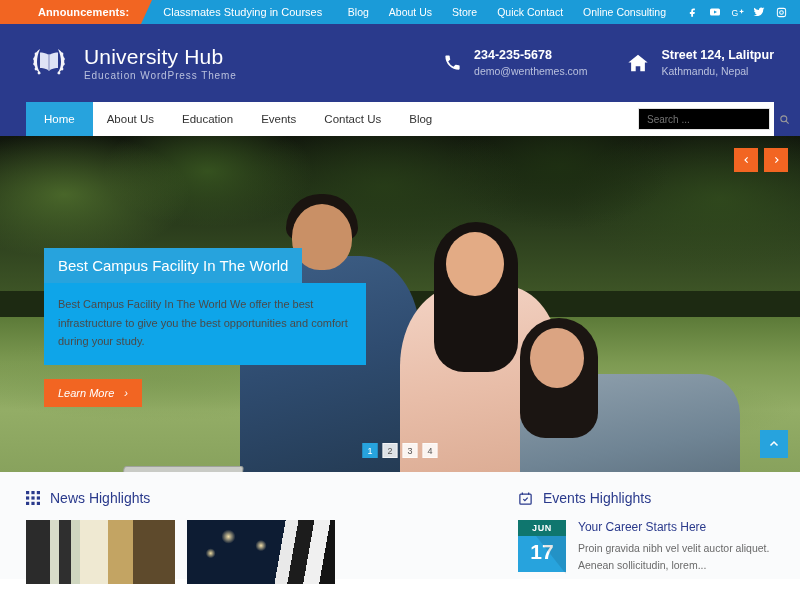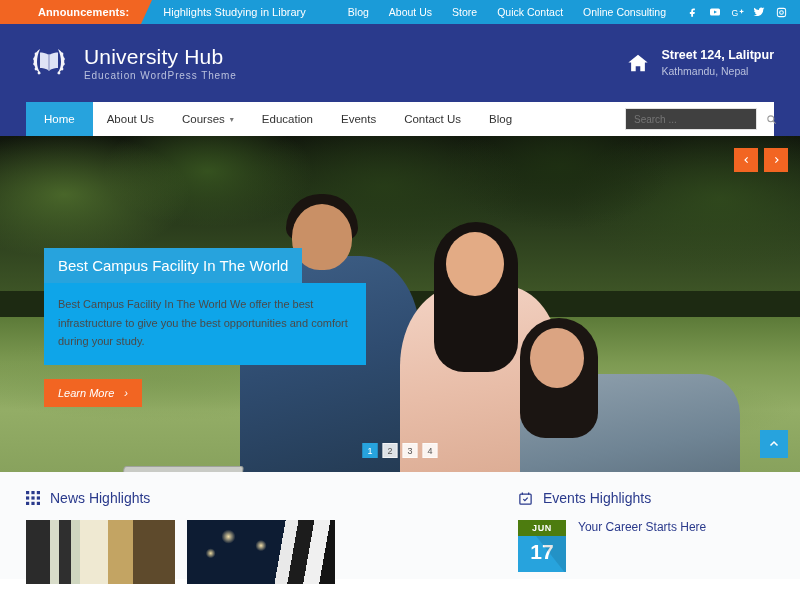--- a/index.html
+++ b/index.html
@@ -70,23 +70,23 @@
     background: #ffffff; height: 34px; display: flex; align-items: center;
     position: relative;
   }
   .nav-item {
     font-size: 11.5px; color: #333333; padding: 0 14px; height: 34px;
     display: flex; align-items: center; text-decoration: none; white-space: nowrap;
   }
   .nav-item.active { background: #27a3dd; color: #ffffff; padding: 0 18px; }
   .nav-caret { margin-left: 5px; font-size: 8px; color: #777; }
   .searchbox {
-    margin-left: auto; margin-right: 17px; width: 132px; height: 22px;
+    margin-left: auto; margin-right: 4px; width: 132px; height: 22px;
     border: 1px solid #e2e2e2; display: flex; align-items: center;
-    padding: 0 6px 0 8px; background: #404040;
+    padding: 0 6px 0 8px; background: #000000;
   }
   .searchbox input {
     border: 0; outline: 0; font-size: 10px; color: #aaa; flex: 1;
     font-family: "Liberation Sans", sans-serif; background: transparent;
   }
   .search-ic { color: #9a9a9a; display: flex; }
 
   
   .hero {
     position: relative; height: 336px; width: 100%; overflow: hidden;
@@ -225,42 +225,42 @@
       radial-gradient(circle 7px at 16% 52%, #e9d79d, transparent 70%),
       linear-gradient(100deg, #0d1c33 0 62%, #e9e9e9 62% 70%, #1c1c1c 70% 80%, #f0f0f0 80% 90%, #141414 90% 100%);
   }
 
   .event-item { display: flex; gap: 12px; }
   .ev-date {
     width: 48px; flex: 0 0 48px; text-align: center; overflow: hidden;
     position: relative;
   }
   .ev-mon {
-    background: #4d7c0f; color: #ffffff; font-size: 9px; font-weight: bold;
+    background: #0f766e; color: #ffffff; font-size: 9px; font-weight: bold;
     padding: 3px 0; letter-spacing: .6px;
   }
   .ev-day {
     background: #27a3dd; color: #ffffff; font-size: 21px; font-weight: bold;
     padding: 4px 0 8px; position: relative;
   }
   .ev-day:after {
     content: ""; position: absolute; right: 0; top: 0;
     border-top: 38px solid rgba(0,0,0,.10); border-left: 30px solid transparent;
   }
   .ev-title { color: #2a3a8c; font-size: 12px; margin-bottom: 6px; }
   .ev-desc { color: #6a6a6a; font-size: 10.5px; line-height: 1.6; }
 </style>
 </head>
 <body>
 
 <div class="announce-bar">
   <div class="announce-left">
     <span class="announce-label">Announcements:</span>
   </div>
-  <span class="announce-text">Highlights Studying in Library</span>
+  <span class="announce-text">Classmates Studying in Courses</span>
 
   <div class="topnav">
     <a href="#">Blog</a>
     <a href="#">About Us</a>
     <a href="#">Store</a>
     <a href="#">Quick Contact</a>
     <a href="#">Online Consulting</a>
 
     <div class="social-list">
       <span class="social-ic">
@@ -320,20 +320,31 @@
         <rect x="22.3" y="13" width="1.4" height="17" fill="#9aa4cc"></rect>
       </svg>
     </span>
     <div>
       <div class="brand-title">University Hub</div>
       <div class="brand-sub">Education WordPress Theme</div>
     </div>
   </div>
 
   <div class="contact-group">
+    <div class="contact-item">
+      <span class="contact-ic">
+        <svg width="19" height="19" viewBox="0 0 24 24" fill="#fff">
+            <path d="M6.6 10.8a15 15 0 0 0 6.6 6.6l2.2-2.2a1 1 0 0 1 1-.25 11.4 11.4 0 0 0 3.6.57 1 1 0 0 1 1 1V20a1 1 0 0 1-1 1A17 17 0 0 1 3 4a1 1 0 0 1 1-1h3.5a1 1 0 0 1 1 1 11.4 11.4 0 0 0 .57 3.6 1 1 0 0 1-.25 1z"></path>
+          </svg>
+      </span>
+      <div>
+        <div class="contact-l1">234-235-5678</div>
+        <div class="contact-l2">demo@wenthemes.com</div>
+      </div>
+    </div>
 
     <div class="contact-item">
       <span class="contact-ic">
         <svg width="22" height="22" viewBox="0 0 24 24" fill="#fff">
             <path d="M12 3 1.5 11.5h3V21h5v-5.5h5V21h5v-9.5h3z"></path>
           </svg>
       </span>
       <div>
         <div class="contact-l1">Street 124, Lalitpur</div>
         <div class="contact-l2">Kathmandu, Nepal</div>
@@ -343,24 +354,20 @@
 </div>
 
 <div class="navwrap">
   <div class="nav">
     <a class="nav-item active" href="#">
         <span>Home</span>
       </a>
     <a class="nav-item" href="#">
         <span>About Us</span>
       </a>
-    <a class="nav-item" href="#">
-      <span>Courses</span>
-      <span class="nav-caret">▾</span>
-    </a>
     <a class="nav-item" href="#">
         <span>Education</span>
       </a>
     <a class="nav-item" href="#">
         <span>Events</span>
       </a>
     <a class="nav-item" href="#">
         <span>Contact Us</span>
       </a>
     <a class="nav-item" href="#">
@@ -477,16 +484,17 @@
       <span class="sec-title">Events Highlights</span>
     </div>
 
     <div class="event-item">
       <div class="ev-date">
         <div class="ev-mon">JUN</div>
         <div class="ev-day">17</div>
       </div>
       <div>
         <div class="ev-title">Your Career Starts Here</div>
+        <div class="ev-desc">Proin gravida nibh vel velit auctor aliquet. Aenean sollicitudin, lorem...</div>
       </div>
     </div>
   </div>
 </div>
 
 </body></html>

